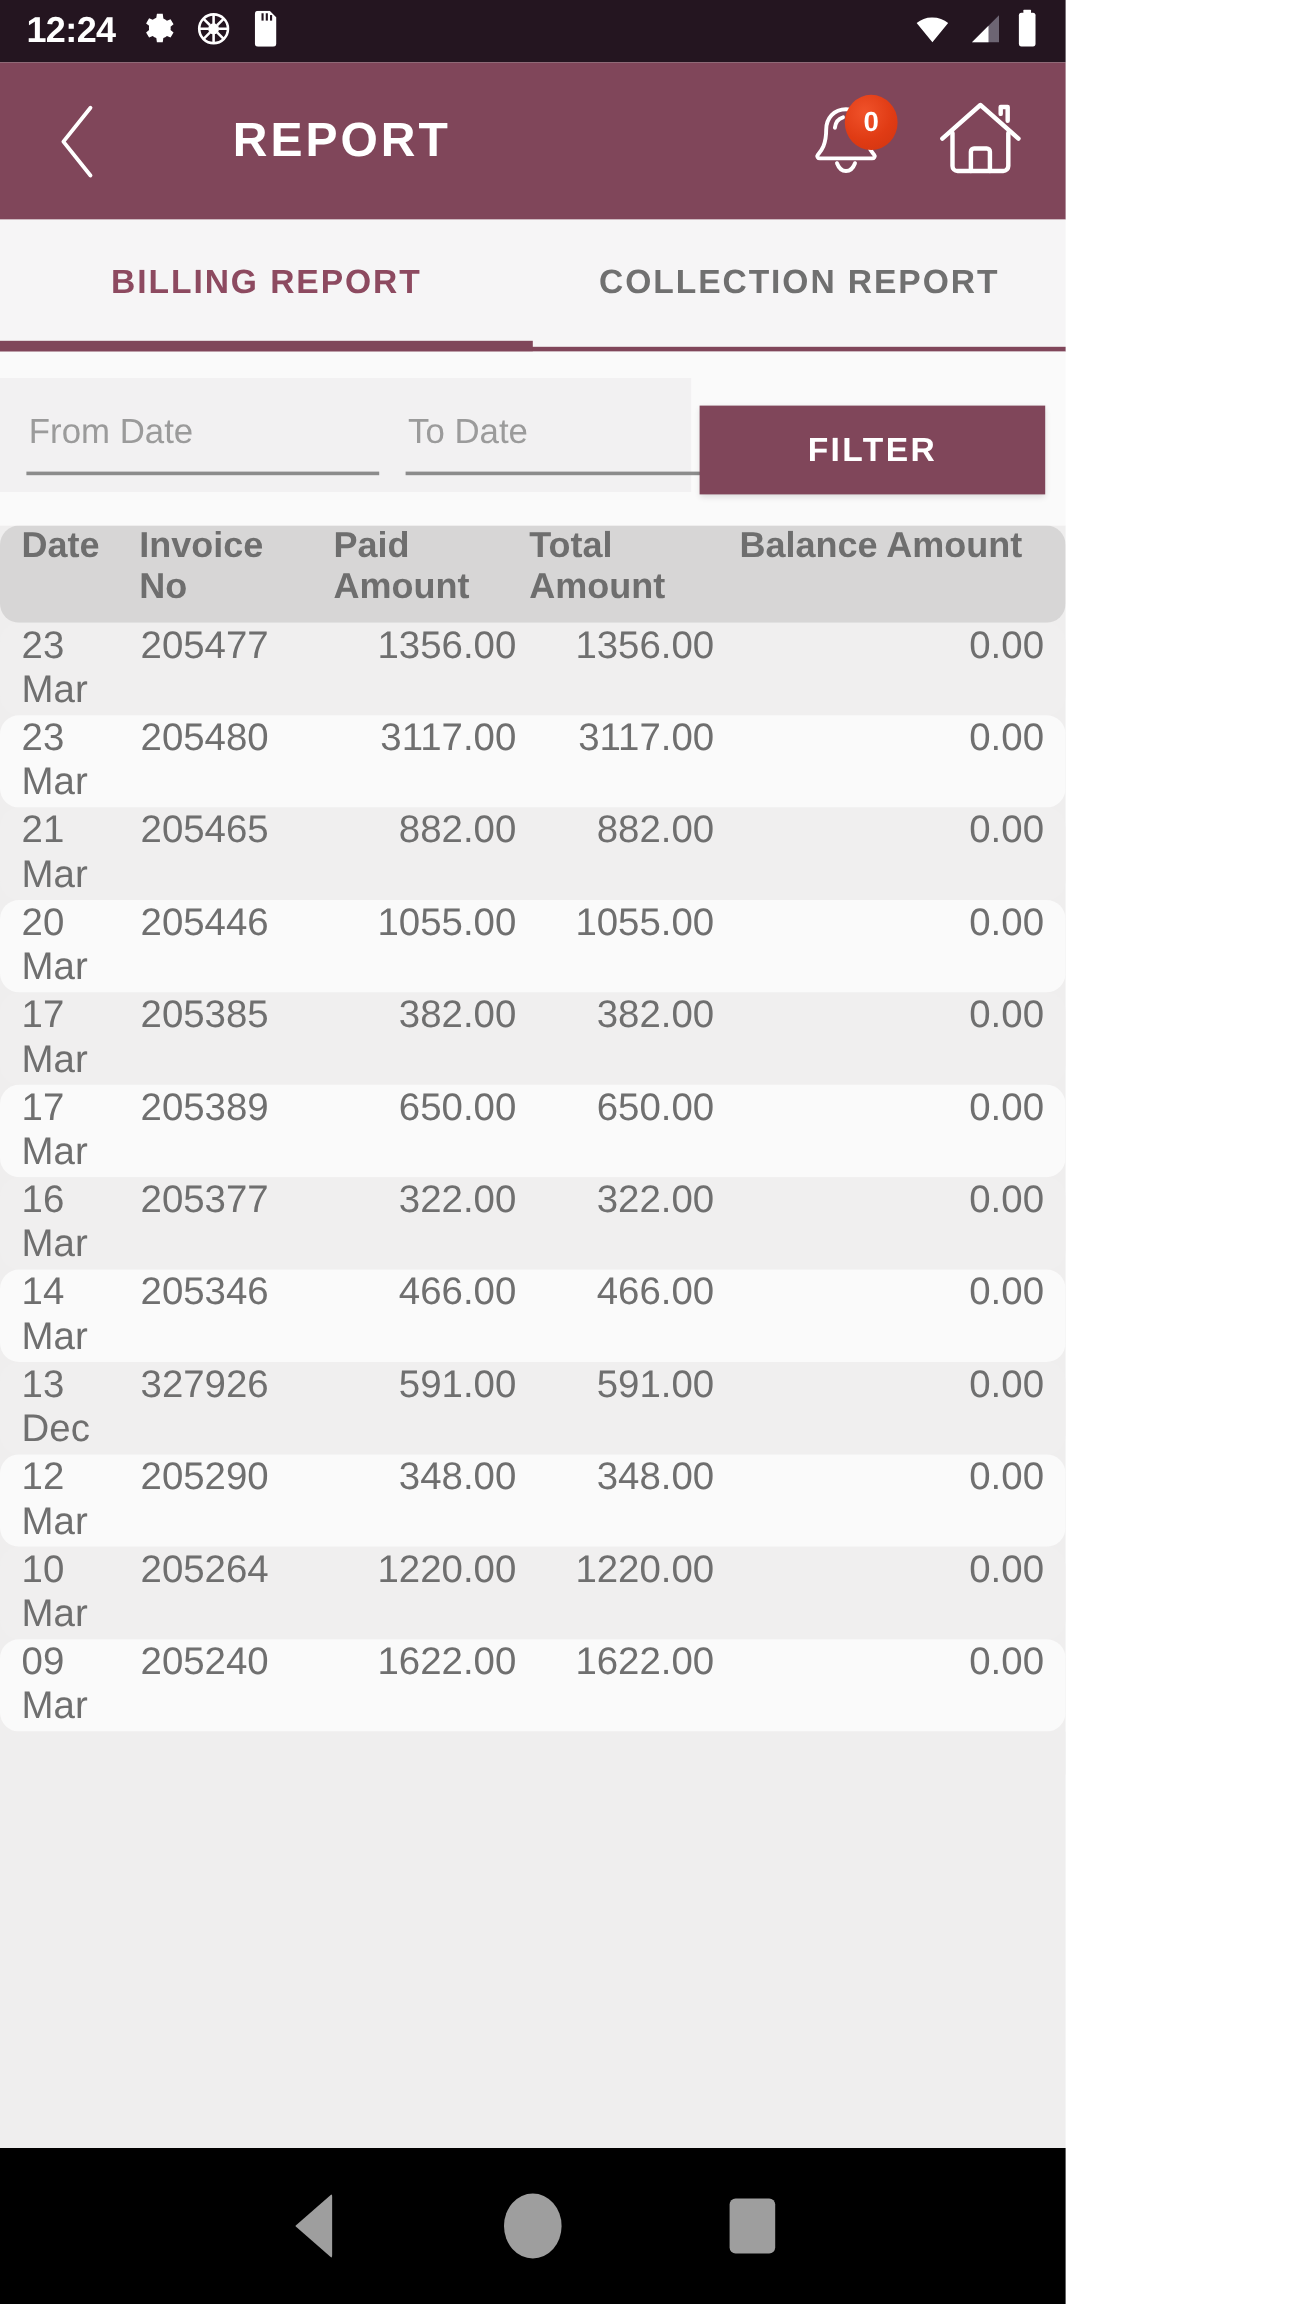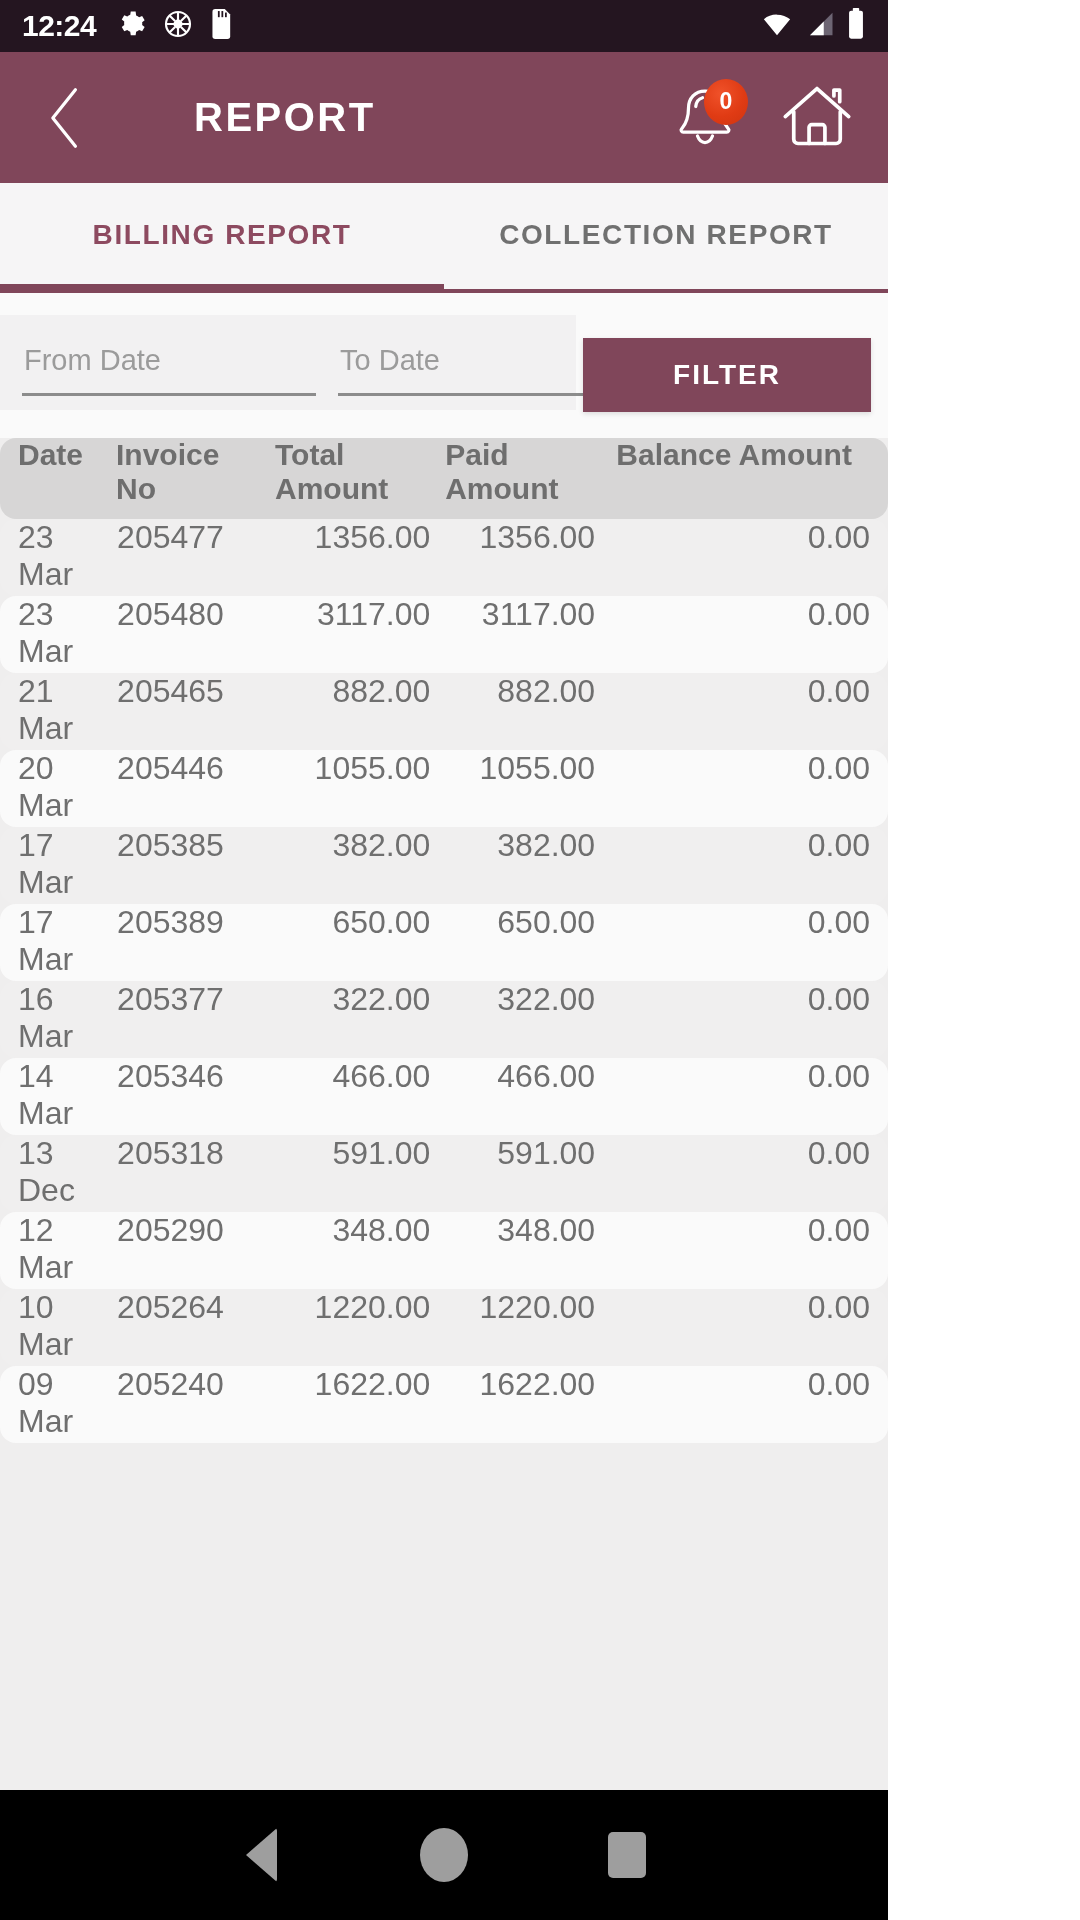--- a/index.html
+++ b/index.html
@@ -239,22 +239,22 @@
         <div class="date-underline"></div>
       </div>
     </div>
     <button class="filter-btn">FILTER</button>
   </div>
 
   <div class="table-area">
     <div class="t-row t-head">
       <div class="cell c-date">Date</div>
       <div class="cell c-invoice">Invoice No</div>
+      <div class="cell c-paid">Paid Amount</div>
       <div class="cell c-total">Total Amount</div>
-      <div class="cell c-paid">Paid Amount</div>
       <div class="cell c-balance">Balance Amount</div>
     </div>
     <div id="table-body">
         <div class="t-row t-body-row odd">
           <div class="cell c-date">23 Mar</div>
           <div class="cell c-invoice">205477</div>
           <div class="cell c-total">1356.00</div>
           <div class="cell c-paid">1356.00</div>
           <div class="cell c-balance">0.00</div>
         </div>
@@ -302,21 +302,21 @@
         </div>
         <div class="t-row t-body-row even">
           <div class="cell c-date">14 Mar</div>
           <div class="cell c-invoice">205346</div>
           <div class="cell c-total">466.00</div>
           <div class="cell c-paid">466.00</div>
           <div class="cell c-balance">0.00</div>
         </div>
         <div class="t-row t-body-row odd">
           <div class="cell c-date">13 Dec</div>
-          <div class="cell c-invoice">205318</div>
+          <div class="cell c-invoice">327926</div>
           <div class="cell c-total">591.00</div>
           <div class="cell c-paid">591.00</div>
           <div class="cell c-balance">0.00</div>
         </div>
         <div class="t-row t-body-row even">
           <div class="cell c-date">12 Mar</div>
           <div class="cell c-invoice">205290</div>
           <div class="cell c-total">348.00</div>
           <div class="cell c-paid">348.00</div>
           <div class="cell c-balance">0.00</div>

